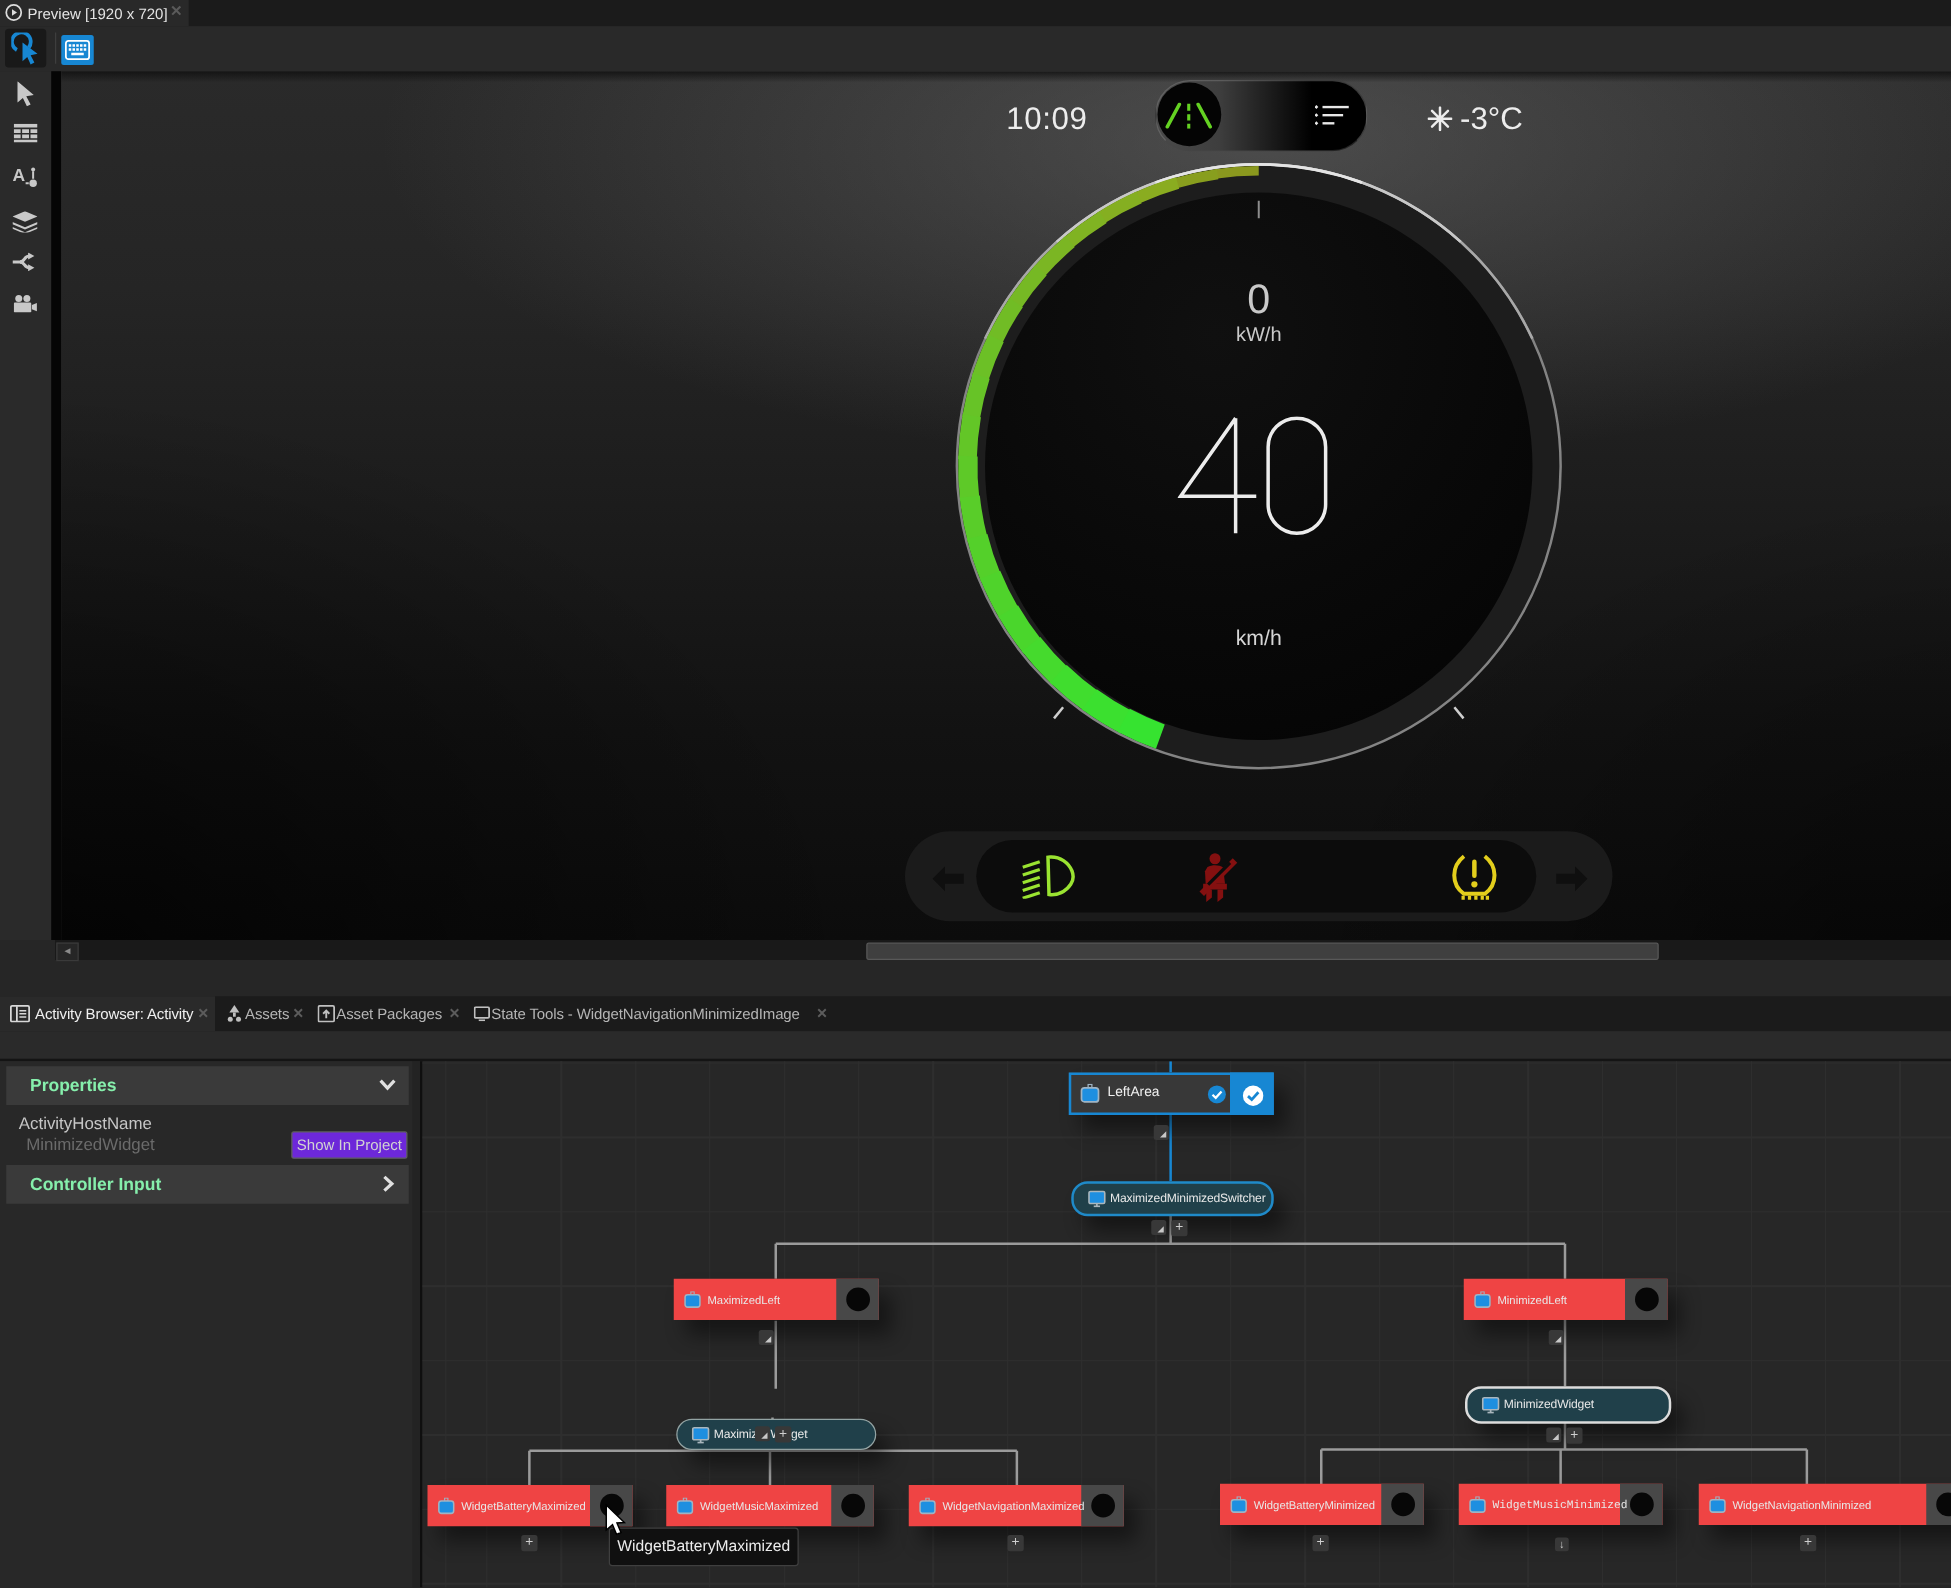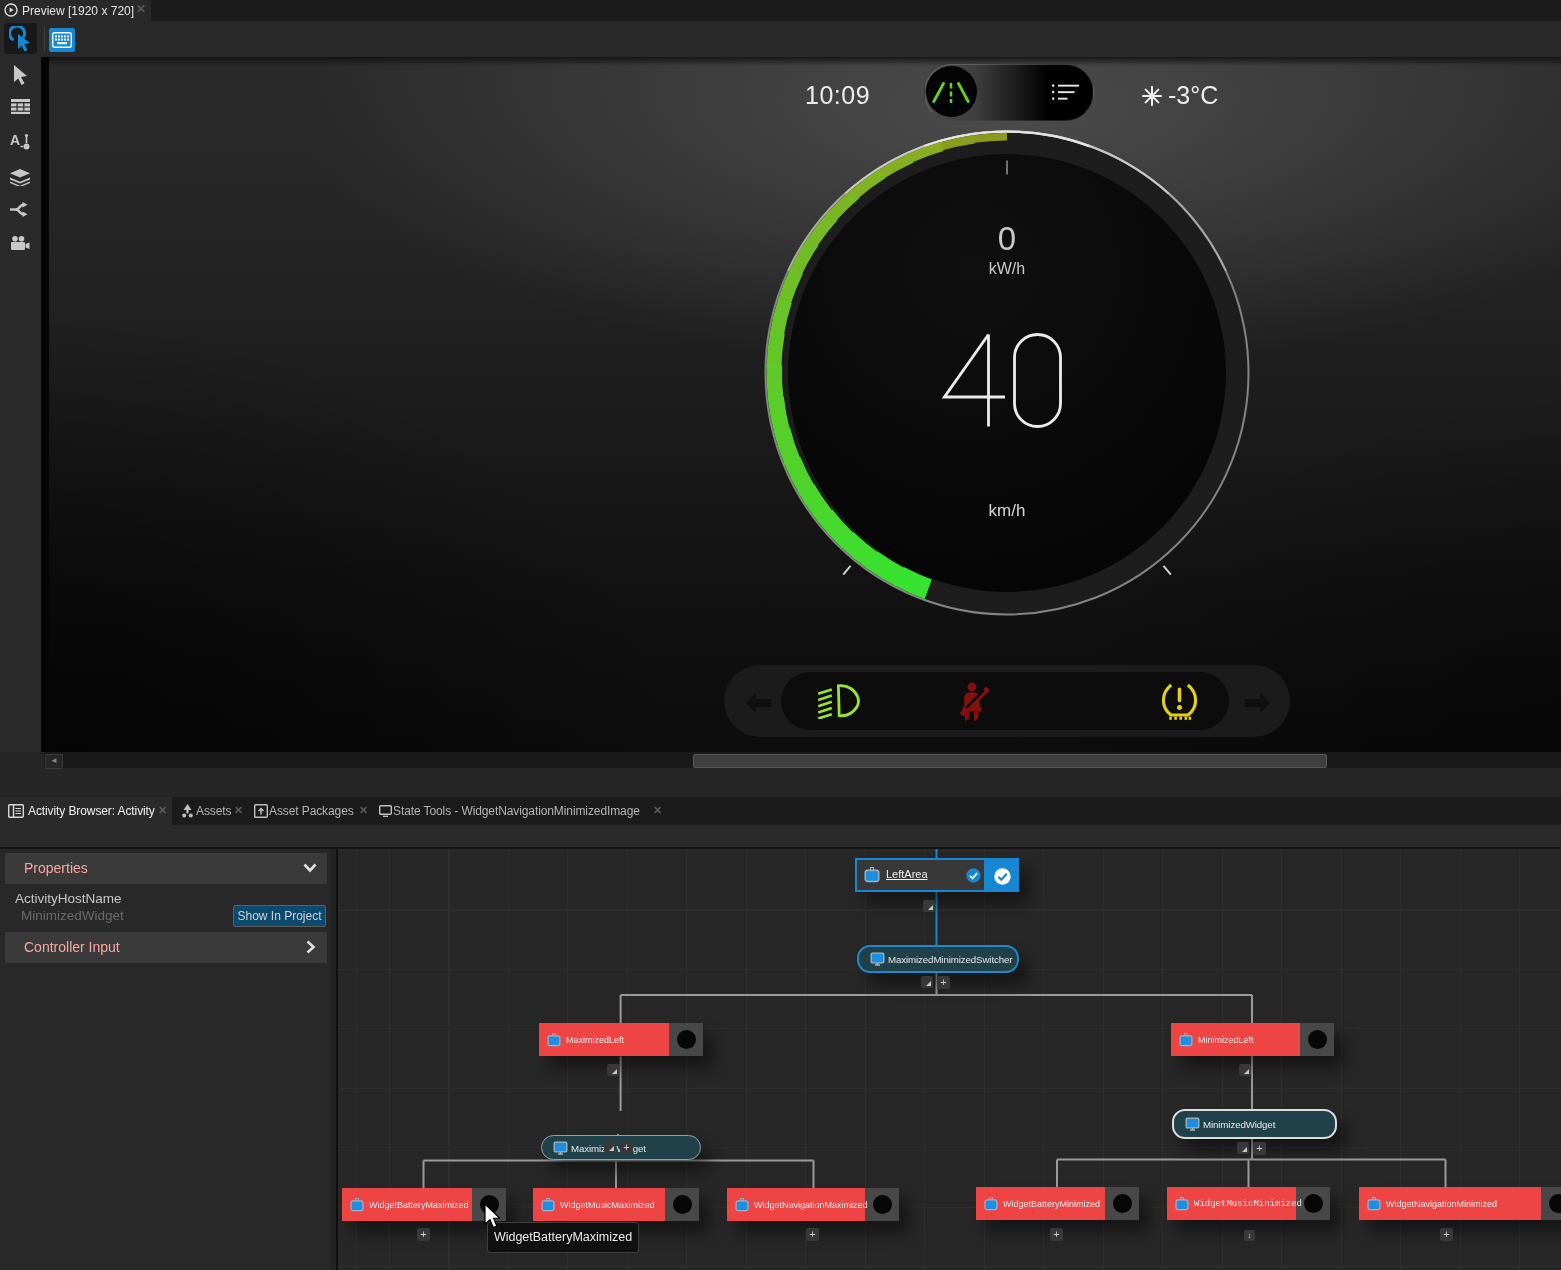--- a/index.html
+++ b/index.html
@@ -48,21 +48,21 @@
   
   #bottabbar{left:0;top:797px;width:1561px;height:28px;background:#1b1b1b;}
   .btab{position:absolute;top:797px;height:28px;}
   .btab .lbl{position:absolute;top:7px;font-size:12px;white-space:nowrap;letter-spacing:-.1px;}
   .btab .x{position:absolute;top:7px;font-size:11px;color:#5c5c5c;font-weight:bold;}
   
   #panelstrip{left:0;top:825px;width:1561px;height:22px;background:#2a2a2a;}
   #panelline{left:0;top:847px;width:1561px;height:2px;background:#141414;}
   #props{left:0;top:849px;width:330px;height:421px;background:#282828;}
   .phead{position:absolute;left:5px;width:322px;height:31px;background:#3a3a3a;}
-  .phead .t{position:absolute;left:19px;top:7px;font-size:14px;font-weight:normal;color:#fca5a5;}
+  .phead .t{position:absolute;left:19px;top:7px;font-size:14px;font-weight:bold;color:#86efac;}
   #vdiv1{left:330px;top:849px;width:6px;height:421px;background:#232323;}
   #vdiv2{left:336px;top:849px;width:2px;height:421px;background:#0f0f0f;}
   
   #graph{left:338px;top:849px;width:1223px;height:421px;background:#272727;
     background-image:
       repeating-linear-gradient(to right, #2e2e2e 0 1px, transparent 1px 59.5px),
       repeating-linear-gradient(to bottom, #2e2e2e 0 1px, transparent 1px 59.5px);
     background-position:51px 1px;}
   .node{position:absolute;height:33px;background:#ef4444;box-shadow:10px 12px 16px rgba(0,0,0,.45);}
   .node .cap{position:absolute;right:0;top:0;bottom:0;width:34px;background:#484848;}
@@ -330,21 +330,21 @@
 <div class="abs" id="panelline"></div>
 <div class="abs" id="props">
   <div class="phead" style="top:4px;">
       <span class="t">Properties</span>
     <svg class="abs" style="left:298px;top:10px" width="14" height="10" viewBox="0 0 14 10">
         <path d="M1.5 1.5 L7 7.5 L12.5 1.5" fill="none" stroke="#e0e0e0" stroke-width="2.6"></path>
       </svg>
   </div>
   <div class="abs" style="left:15px;top:42px;font-size:13.5px;color:#c6c6c6;">ActivityHostName</div>
   <div class="abs" style="left:21px;top:59px;font-size:13.5px;color:#6b6b6b;">MinimizedWidget</div>
-  <div class="abs" style="left:233px;top:56px;width:91px;height:20px;background:#0c4a6e;border:1px solid #5f5f5f;border-radius:2px;
+  <div class="abs" style="left:233px;top:56px;width:91px;height:20px;background:#6d28d9;border:1px solid #5f5f5f;border-radius:2px;
        font-size:12px;color:#d2d2d2;text-align:center;line-height:20px;">Show In Project</div>
   <div class="phead" style="top:83px;">
       <span class="t">Controller Input</span>
     <svg class="abs" style="left:301px;top:8px" width="10" height="14" viewBox="0 0 10 14">
         <path d="M1.5 1.5 L7.5 7 L1.5 12.5" fill="none" stroke="#e0e0e0" stroke-width="2.6"></path>
       </svg>
   </div>
 </div>
 <div class="abs" id="vdiv1"></div>
 <div class="abs" id="vdiv2"></div>
@@ -361,21 +361,21 @@
       <path d="M598.5 0 V9 M598.5 42.5 V96"></path>
     </g>
   </svg>
 </div>
 
 <div class="abs" style="left:855px;top:858px;width:164px;height:34px;background:#383838;border:2px solid #1787d3;box-sizing:border-box;box-shadow:10px 12px 16px rgba(0,0,0,.45);">
   <svg class="abs" style="left:7px;top:7px" width="16" height="16" viewBox="0 0 16 16">
     <rect x="6.5" y="0.5" width="3" height="3" fill="none" stroke="#9fb4c4" stroke-width="1"></rect>
     <rect x="1.2" y="3.2" width="13.6" height="11.3" rx="2.4" fill="#1e8fe0" stroke="#9fb4c4" stroke-width="1.4"></rect>
   </svg>
-  <span style="position:absolute;left:29px;top:8px;font-size:11px;color:#f0f0f0;text-decoration:underline;">LeftArea</span>
+  <span style="position:absolute;left:29px;top:8px;font-size:11px;color:#f0f0f0;">LeftArea</span>
   <svg class="abs" style="left:109px;top:8px" width="15" height="15" viewBox="0 0 15 15">
     <circle cx="7.5" cy="7.5" r="7.2" fill="#1787d3"></circle>
     <path d="M4 7.8 L6.6 10.3 L11.2 5.2" fill="none" stroke="#fff" stroke-width="1.8"></path>
   </svg>
   <div class="abs" style="right:-2px;top:-2px;width:35px;height:34px;background:#1787d3;"></div>
   <svg class="abs" style="left:137px;top:8px" width="17" height="17" viewBox="0 0 17 17">
     <circle cx="8.5" cy="8.5" r="8.2" fill="#fff"></circle>
     <path d="M4.4 8.9 L7.4 11.7 L12.7 5.8" fill="none" stroke="#1787d3" stroke-width="2.2"></path>
   </svg>
 </div>

